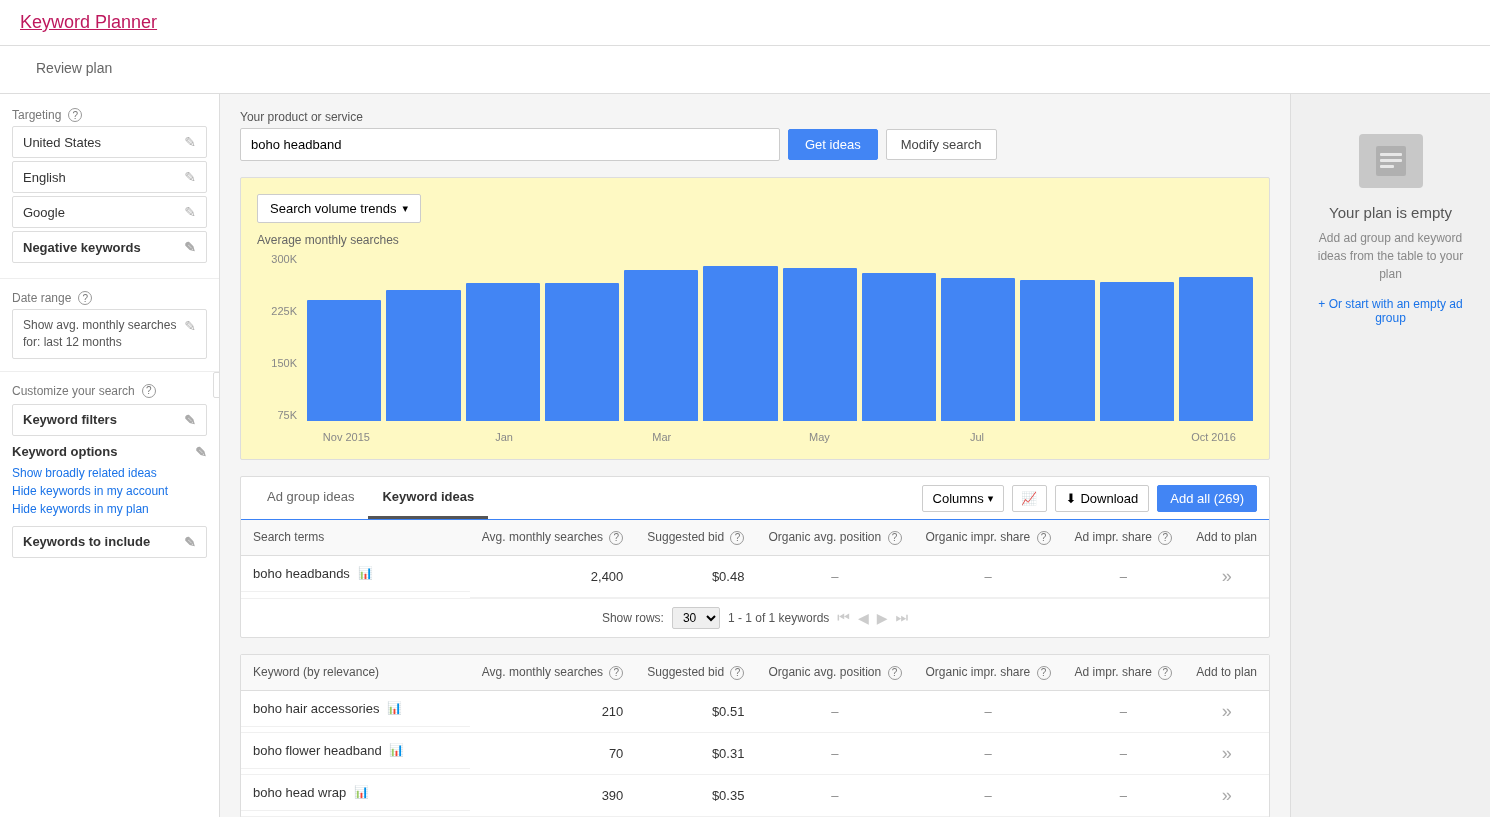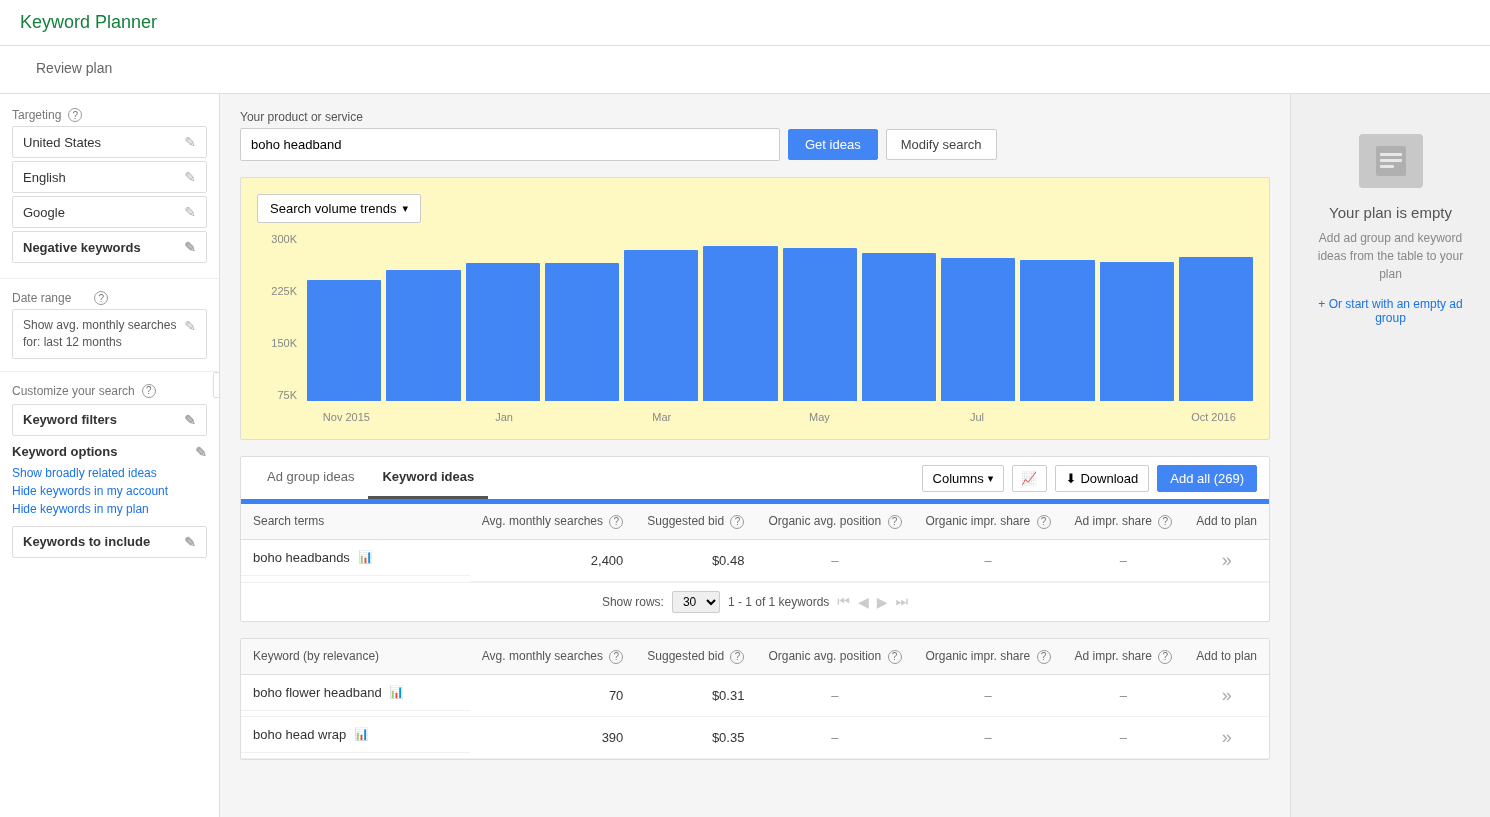--- a/index.html
+++ b/index.html
@@ -8,21 +8,21 @@
     table { width: 100%; border-collapse: collapse; font-size: 13px; }
     th { background: #f9f9f9; padding: 10px 12px; text-align: left; font-weight: normal; font-size: 12px; color: #555; border-bottom: 1px solid #ddd; white-space: nowrap; }
     td { padding: 10px 12px; border-bottom: 1px solid #f0f0f0; color: #333; }
 
     .help-badge { display: inline-flex; align-items: center; justify-content: center; width: 14px; height: 14px; border: 1px solid #999; border-radius: 50%; font-size: 10px; color: #777; cursor: pointer; margin-left: 3px; vertical-align: middle; }
   </style>
 </head>
 <body>
 
 <div style="background:#fff; padding:12px 20px; border-bottom:1px solid #ddd; display:flex; align-items:center;">
-  <span style="font-size:18px; color:#15803d; font-weight:normal;">Keyword Planner</span>
+  <span style="font-size:18px; color:#be185d; font-weight:normal;text-decoration:underline;">Keyword Planner</span>
 </div>
 
 <div style="background:#fff; border-bottom:1px solid #ddd; padding:0 20px; display:flex; align-items:center;">
   <div style="padding:14px 16px; font-size:14px; color:#666; cursor:pointer; border-bottom:3px solid transparent;">Review plan</div>
 </div>
 
 <div style="display:flex; height:calc(100vh - 90px);">
 
   <div style="width:220px; background:#fff; border-right:1px solid #ddd; padding:8px 0; flex-shrink:0; overflow-y:auto; position:relative;">
 
@@ -49,21 +49,21 @@
       </div>
       <div style="display:flex; align-items:center; justify-content:space-between; padding:7px 10px; border:1px solid #ddd; border-radius:2px; background:#fff; cursor:pointer; margin-bottom:3px; font-size:13px; font-weight:bold;">
         <span>Negative keywords</span>
         <span style="color:#aaa; font-size:14px;">✎</span>
       </div>
     </div>
 
     <hr style="border:none; border-top:1px solid #eee; margin:6px 0;">
 
     <div style="padding:6px 12px;">
-      <div style="font-size:12px; color:#777; display:flex; align-items:center; gap:20px; margin-bottom:4px;">
+      <div style="font-size:12px; color:#777; display:flex; align-items:center; gap:4px; margin-bottom:4px;">
         <span>Date range</span>
         <span class="help-badge">?</span>
       </div>
       <div style="display:flex; align-items:flex-start; justify-content:space-between; padding:7px 10px; border:1px solid #ddd; border-radius:2px; background:#fff; cursor:pointer; font-size:12px; line-height:1.4;">
         <span style="color:#555;">Show avg. monthly searches for: last 12 months</span>
         <span style="color:#aaa; font-size:14px; flex-shrink:0; margin-left:4px;">✎</span>
       </div>
     </div>
 
     <hr style="border:none; border-top:1px solid #eee; margin:6px 0;">
@@ -106,20 +106,21 @@
       <button style="padding:7px 14px; background:#fff; color:#444; border:1px solid #ccc; border-radius:2px; font-size:13px; cursor:pointer;">Modify search</button>
     </div>
 
     <div style="background:#fef9c3; border:1px solid #ddd; border-radius:2px; padding:16px; margin-bottom:16px;">
       <div style="margin-bottom:10px;">
         <button style="border:1px solid #ccc; background:#fff; padding:6px 12px; border-radius:2px; font-size:13px; cursor:pointer; display:inline-flex; align-items:center; gap:6px;">
           <span>Search volume trends</span>
           <span style="font-size:11px;">▾</span>
         </button>
       </div>
+      <div style="font-size:12px; color:#666; margin-bottom:6px;">Average monthly searches</div>
       <div style="position:relative; height:190px;">
 
         <div style="position:absolute; left:0; top:0; bottom:22px; width:46px; display:flex; flex-direction:column; justify-content:space-between; align-items:flex-end; padding-right:6px; font-size:11px; color:#888;">
           <span>300K</span>
           <span>225K</span>
           <span>150K</span>
           <span>75K</span>
         </div>
 
         <div id="chart-bars" style="position:absolute; left:50px; right:0; top:0; bottom:22px; display:flex; align-items:flex-end; gap:5px;">
@@ -173,21 +174,21 @@
             <div style="flex: 1 1 0%; text-align: center; font-size: 11px; color: rgb(136, 136, 136);">Jul</div>
             <div style="flex: 1 1 0%; text-align: center; font-size: 11px; color: rgb(136, 136, 136);"></div>
             <div style="flex: 1 1 0%; text-align: center; font-size: 11px; color: rgb(136, 136, 136);"></div>
             <div style="flex: 1 1 0%; text-align: center; font-size: 11px; color: rgb(136, 136, 136);">Oct 2016</div>
           </div>
       </div>
     </div>
 
     <div style="background:#fff; border:1px solid #ddd; border-radius:2px; margin-bottom:16px;">
 
-      <div style="display:flex; align-items:center; justify-content:space-between; padding:0 12px; border-bottom:5px solid #3b82f6;">
+      <div style="display:flex; align-items:center; justify-content:space-between; padding:0 12px; border-bottom:1px solid #3b82f6;">
         <div style="display:flex;">
           <div style="padding:12px 14px; font-size:13px; color:#666; cursor:pointer; border-bottom:3px solid transparent;">Ad group ideas</div>
           <div style="padding:12px 14px; font-size:13px; color:#333; cursor:pointer; border-bottom:3px solid #555; font-weight:bold;">Keyword ideas</div>
         </div>
         <div style="display:flex; align-items:center; gap:8px;">
           <button style="background:#fff; border:1px solid #ccc; padding:5px 10px; border-radius:2px; font-size:13px; cursor:pointer; display:flex; align-items:center; gap:4px;">
             <span>Columns</span>
             <span style="font-size:11px;">▾</span>
           </button>
           <button style="background:#fff; border:1px solid #ccc; padding:5px 8px; border-radius:2px; font-size:13px; cursor:pointer;">
@@ -289,20 +290,34 @@
             <th style="text-align:center;">
               <span>Ad impr. share</span>
               <span class="help-badge">?</span>
             </th>
             <th style="text-align:center;">
               <span>Add to plan</span>
             </th>
           </tr>
         </thead>
         <tbody id="keyword-ideas-tbody">
+        <tr style="border-bottom: 1px solid rgb(240, 240, 240);">
+    <td style="padding:10px 12px; display:flex; align-items:center; gap:8px;">
+      <span>boho hair accessories</span>
+      <span style="color:#aaa; font-size:12px; cursor:pointer;">📊</span>
+    </td>
+    <td style="padding:10px 12px; text-align:right;">210</td>
+    <td style="padding:10px 12px; text-align:right;">$0.51</td>
+    <td style="padding:10px 12px; text-align:center; color:#888;">–</td>
+    <td style="padding:10px 12px; text-align:center; color:#888;">–</td>
+    <td style="padding:10px 12px; text-align:center; color:#888;">–</td>
+    <td style="padding:10px 12px; text-align:center;">
+      <span style="color:#aaa; font-size:18px; cursor:pointer;">»</span>
+    </td>
+  </tr>
             <tr style="border-bottom: 1px solid rgb(240, 240, 240);">
     <td style="padding:10px 12px; display:flex; align-items:center; gap:8px;">
       <span>boho flower headband</span>
       <span style="color:#aaa; font-size:12px; cursor:pointer;">📊</span>
     </td>
     <td style="padding:10px 12px; text-align:right;">70</td>
     <td style="padding:10px 12px; text-align:right;">$0.31</td>
     <td style="padding:10px 12px; text-align:center; color:#888;">–</td>
     <td style="padding:10px 12px; text-align:center; color:#888;">–</td>
     <td style="padding:10px 12px; text-align:center; color:#888;">–</td>

